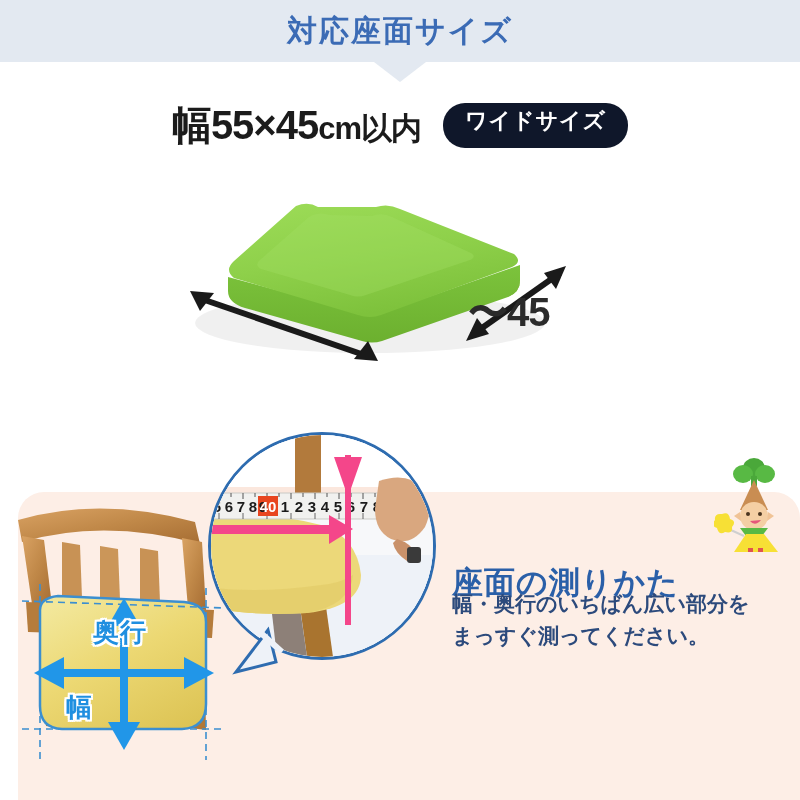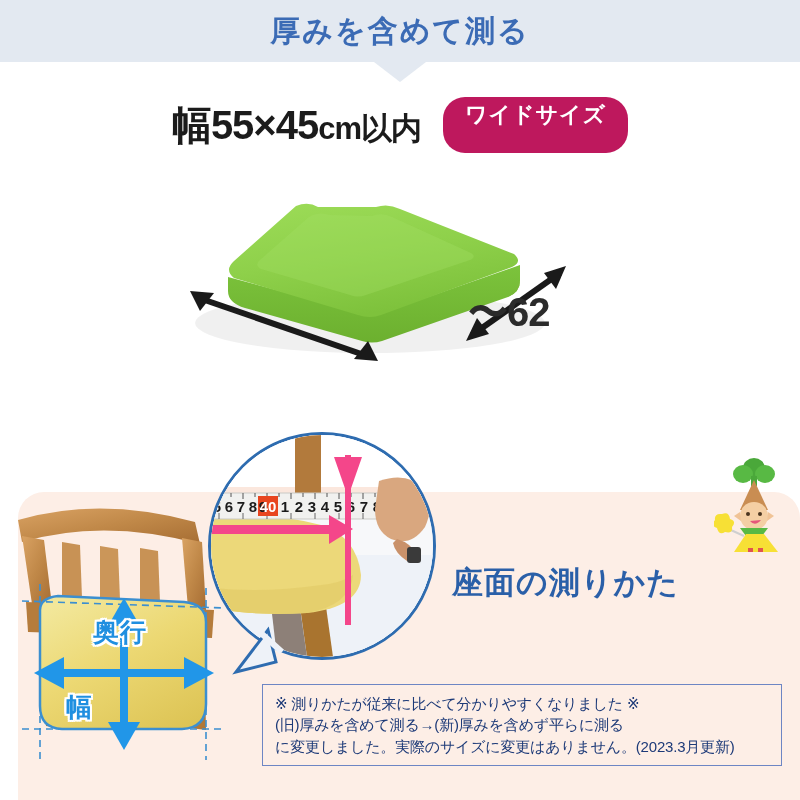--- a/index.html
+++ b/index.html
@@ -31,22 +31,22 @@
   .size-row{
     position:absolute;left:0;top:98px;width:800px;height:54px;
     display:flex;align-items:center;justify-content:center;gap:22px;
   }
   .size-text{
     font-size:40px;font-weight:bold;color:#1b1b1b;letter-spacing:-1px;
     white-space:nowrap;
   }
   .size-text .unit{font-size:31px;}
   .badge{
-    background:#be185d;color:#ffffff;border-radius:22px;
-    padding:7px 22px 27px;font-size:22px;font-weight:bold;letter-spacing:1px;
+    background:#0f172a;color:#ffffff;border-radius:22px;
+    padding:7px 22px 16px;font-size:22px;font-weight:bold;letter-spacing:1px;
     white-space:nowrap;line-height:1;
   }
 
   
   .cushion-area{position:absolute;left:0;top:165px;width:800px;height:240px;}
   .dim-label{
     position:absolute;font-size:40px;font-weight:bold;color:#2b2b2b;
     letter-spacing:-1px;white-space:nowrap;
   }
   .dim-55{left:196px;top:295px;}
@@ -102,21 +102,21 @@
     font-size:15px;color:#1d3a78;line-height:1.42;white-space:nowrap;
     letter-spacing:-0.2px;font-weight:500;
   }
 </style>
 </head>
 <body>
 
 <div class="stage">
 
   <div class="header-band"></div>
-  <div class="header-title">厚みを含めて測る</div>
+  <div class="header-title">対応座面サイズ</div>
   <div class="header-arrow"></div>
 
   <div class="size-row">
     <div class="size-text"><span>幅55×45</span><span class="unit">cm以内</span></div>
     <div class="badge">ワイドサイズ</div>
   </div>
 
   <div class="cushion-area">
     <svg width="800" height="240" viewBox="0 0 800 240">
       <defs>
@@ -155,21 +155,21 @@
       <polygon points="378,196 354,194 368,176" fill="#1a1a1a"></polygon>
 
       <g stroke="#1a1a1a" stroke-width="6" fill="#1a1a1a">
         <line x1="472" y1="170" x2="560" y2="108"></line>
       </g>
       <polygon points="566,101 556,124 544,108" fill="#1a1a1a"></polygon>
       <polygon points="466,176 477,153 489,169" fill="#1a1a1a"></polygon>
     </svg>
   </div>
 
-  <div class="dim-label dim-45">〜62</div>
+  <div class="dim-label dim-45">〜45</div>
 
   <div class="pink-panel"></div>
 
   <div class="chair-block">
     <svg width="280" height="300" viewBox="0 0 280 300">
       <defs>
         <linearGradient id="woodg" x1="0" y1="0" x2="1" y2="1">
           <stop offset="0%" stop-color="#d9a263"></stop>
           <stop offset="50%" stop-color="#c08848"></stop>
           <stop offset="100%" stop-color="#a66d33"></stop>
@@ -336,20 +336,19 @@
     <polygon points="32,82 50,82 64,100 20,100" fill="#f7e035"></polygon>
 
     <rect x="34" y="96" width="5" height="6" fill="#e0544e"></rect>
     <rect x="44" y="96" width="5" height="6" fill="#e0544e"></rect>
 
     <line x1="30" y1="84" x2="8" y2="74" stroke="#cfcfcf" stroke-width="2"></line>
     <path d="M8,62 q7,-3 8,5 q7,2 2,8 q1,7 -7,5 q-6,4 -8,-4 q-7,-2 -2,-8 q-1,-7 7,-6 Z" fill="#f7e035"></path>
   </svg>
 
   <div class="how-title">座面の測りかた</div>
-
-  <div class="note-box">
-    <div>※ 測りかたが従来に比べて分かりやすくなりました ※</div>
-    <div>(旧)厚みを含めて測る→(新)厚みを含めず平らに測る</div>
-    <div>に変更しました。実際のサイズに変更はありません。(2023.3月更新)</div>
-  </div>
+  <div class="how-body">
+    <div>幅・奥行のいちばん広い部分を</div>
+    <div>まっすぐ測ってください。</div>
+  </div>
+
 
 </div>
 
 </body></html>

